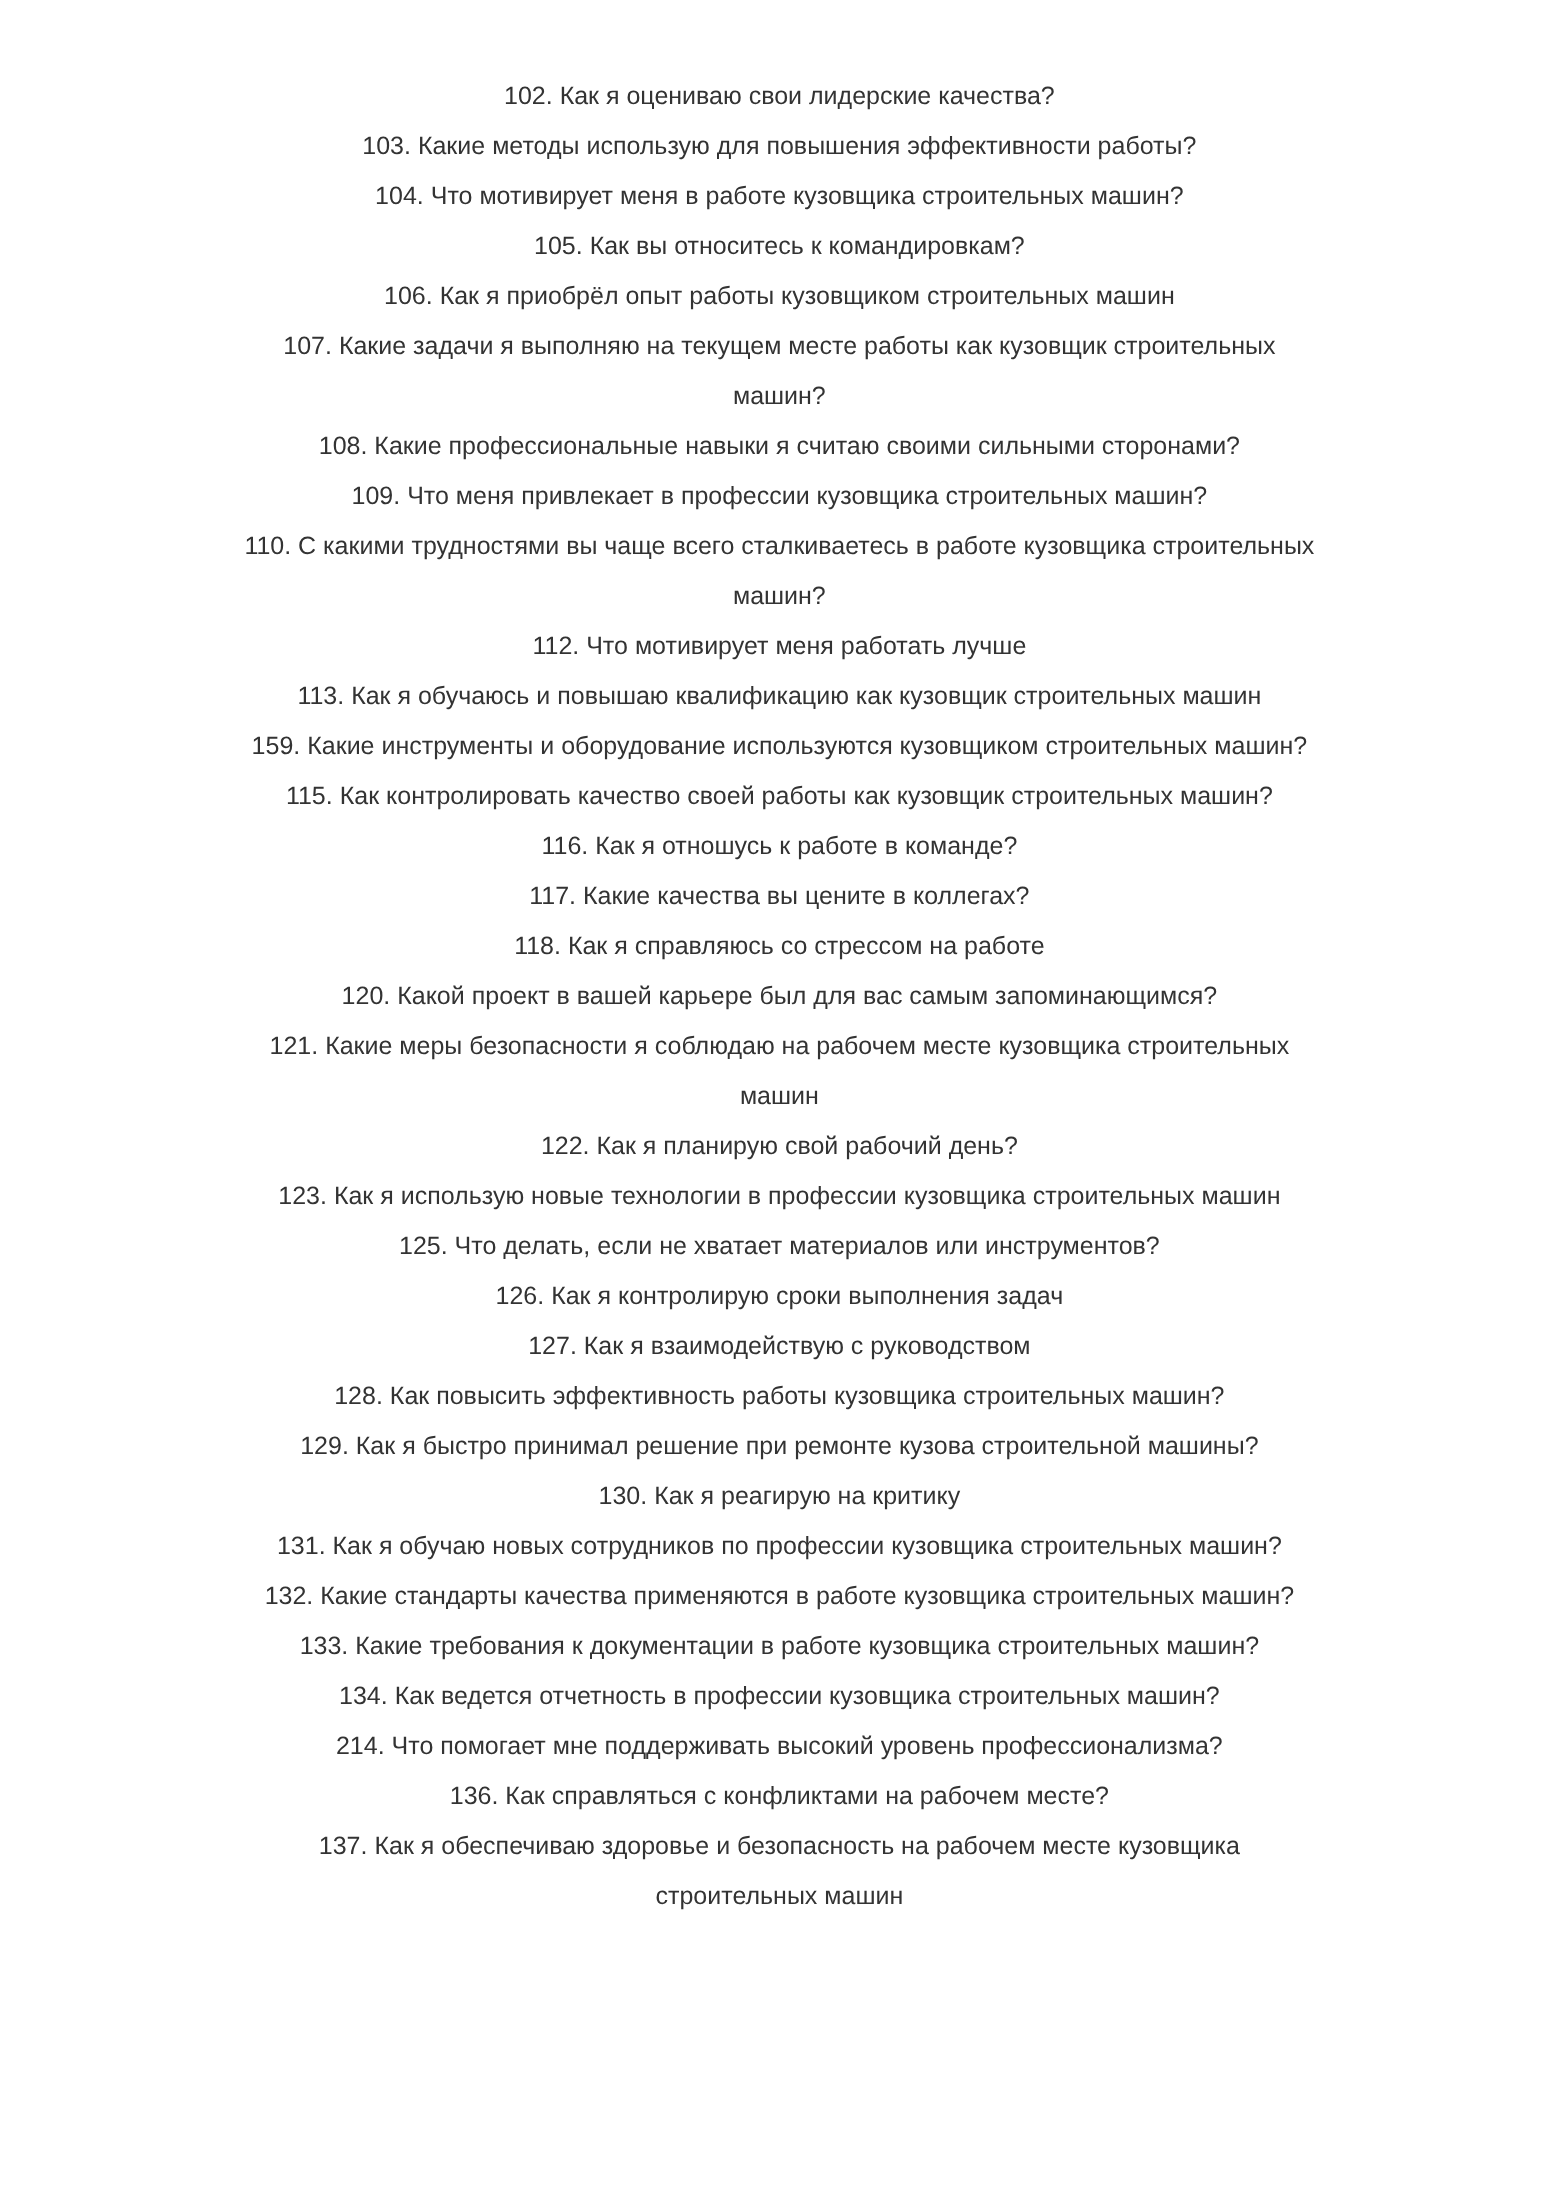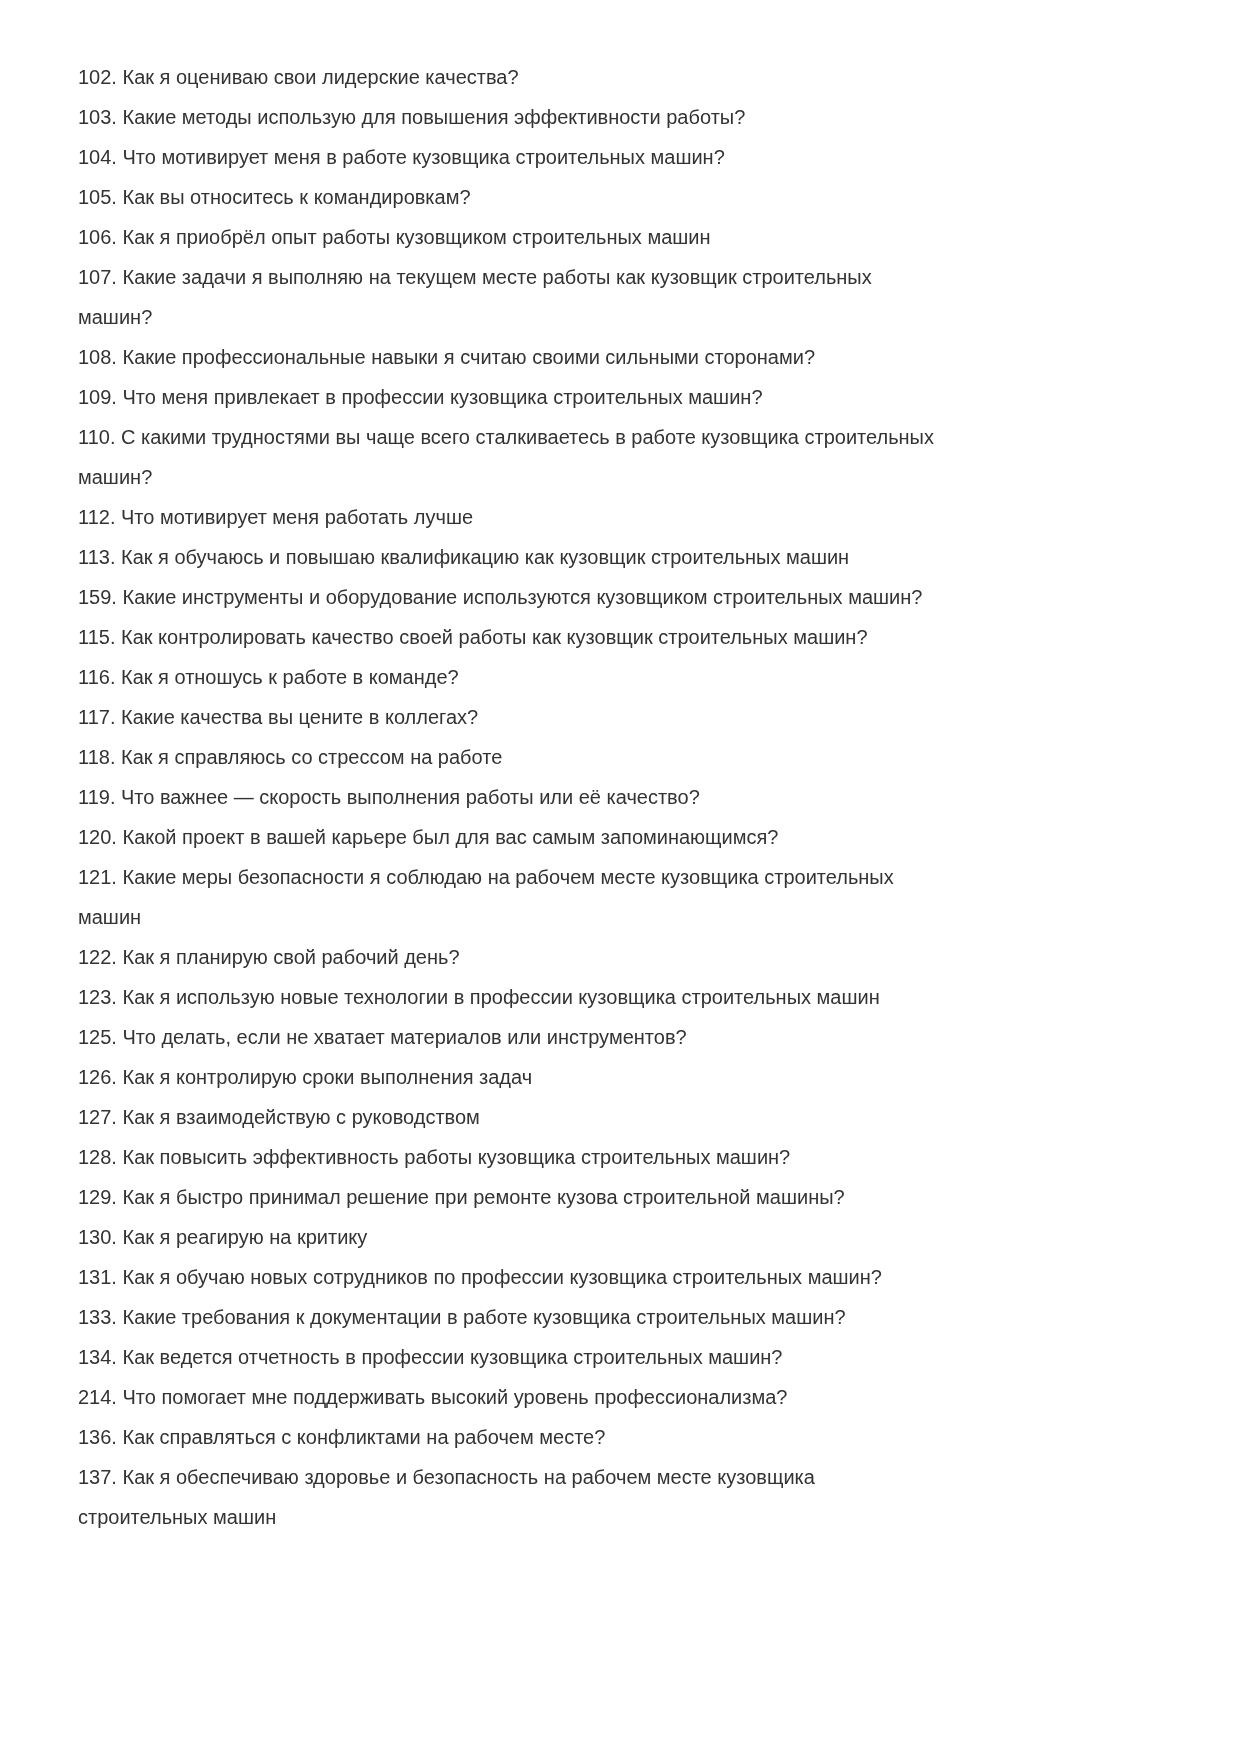--- a/index.html
+++ b/index.html
@@ -16,20 +16,21 @@
     background: #ffffff;
     overflow: hidden;
     font-family: "Liberation Sans", "DejaVu Sans", sans-serif;
     font-size: 20px;
     line-height: 40px;
     color: #333333;
   }
   .question-list {
     margin: 0;
     padding: 0;
+    text-align: center;
   }
   .item {
     margin: 0;
     padding: 0;
     white-space: nowrap; 
   }
 </style>
 </head>
 <body>
 
@@ -44,31 +45,31 @@
       <p class="item"><span>108. Какие профессиональные навыки я считаю своими сильными сторонами?</span></p>
       <p class="item"><span>109. Что меня привлекает в профессии кузовщика строительных машин?</span></p>
       <p class="item"><span>110. С какими трудностями вы чаще всего сталкиваетесь в работе кузовщика строительных</span><br><span>машин?</span></p>
       <p class="item"><span>112. Что мотивирует меня работать лучше</span></p>
       <p class="item"><span>113. Как я обучаюсь и повышаю квалификацию как кузовщик строительных машин</span></p>
       <p class="item"><span>159. Какие инструменты и оборудование используются кузовщиком строительных машин?</span></p>
       <p class="item"><span>115. Как контролировать качество своей работы как кузовщик строительных машин?</span></p>
       <p class="item"><span>116. Как я отношусь к работе в команде?</span></p>
       <p class="item"><span>117. Какие качества вы цените в коллегах?</span></p>
       <p class="item"><span>118. Как я справляюсь со стрессом на работе</span></p>
-      <p class="item"><span>119. Что важнее — скорость выполнения работы или её качество?</span></p>
       <p class="item"><span>120. Какой проект в вашей карьере был для вас самым запоминающимся?</span></p>
       <p class="item"><span>121. Какие меры безопасности я соблюдаю на рабочем месте кузовщика строительных</span><br><span>машин</span></p>
       <p class="item"><span>122. Как я планирую свой рабочий день?</span></p>
       <p class="item"><span>123. Как я использую новые технологии в профессии кузовщика строительных машин</span></p>
       <p class="item"><span>125. Что делать, если не хватает материалов или инструментов?</span></p>
       <p class="item"><span>126. Как я контролирую сроки выполнения задач</span></p>
       <p class="item"><span>127. Как я взаимодействую с руководством</span></p>
       <p class="item"><span>128. Как повысить эффективность работы кузовщика строительных машин?</span></p>
       <p class="item"><span>129. Как я быстро принимал решение при ремонте кузова строительной машины?</span></p>
       <p class="item"><span>130. Как я реагирую на критику</span></p>
       <p class="item"><span>131. Как я обучаю новых сотрудников по профессии кузовщика строительных машин?</span></p>
+      <p class="item"><span>132. Какие стандарты качества применяются в работе кузовщика строительных машин?</span></p>
       <p class="item"><span>133. Какие требования к документации в работе кузовщика строительных машин?</span></p>
       <p class="item"><span>134. Как ведется отчетность в профессии кузовщика строительных машин?</span></p>
       <p class="item"><span>214. Что помогает мне поддерживать высокий уровень профессионализма?</span></p>
       <p class="item"><span>136. Как справляться с конфликтами на рабочем месте?</span></p>
       <p class="item"><span>137. Как я обеспечиваю здоровье и безопасность на рабочем месте кузовщика</span><br><span>строительных машин</span></p>
     </div>
 </main>
 
 </body></html>

